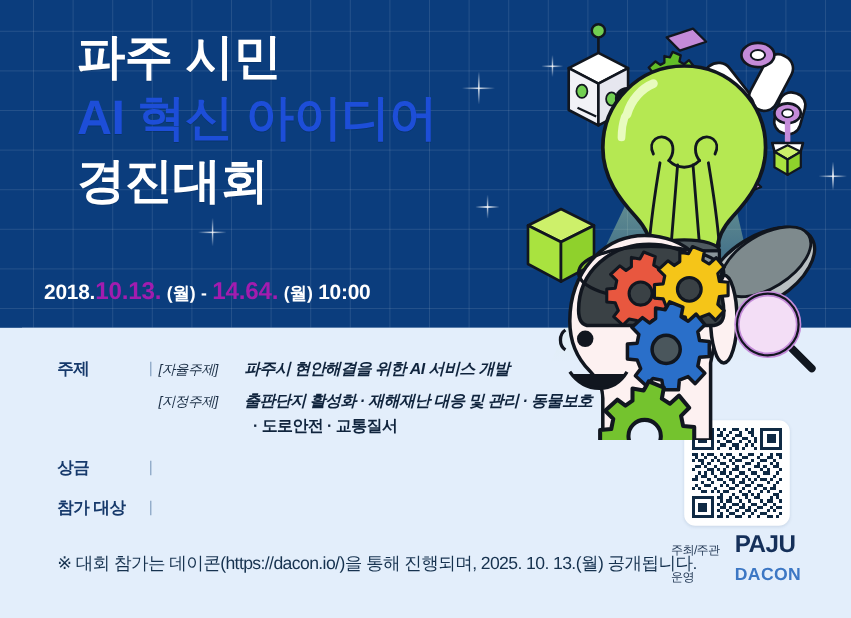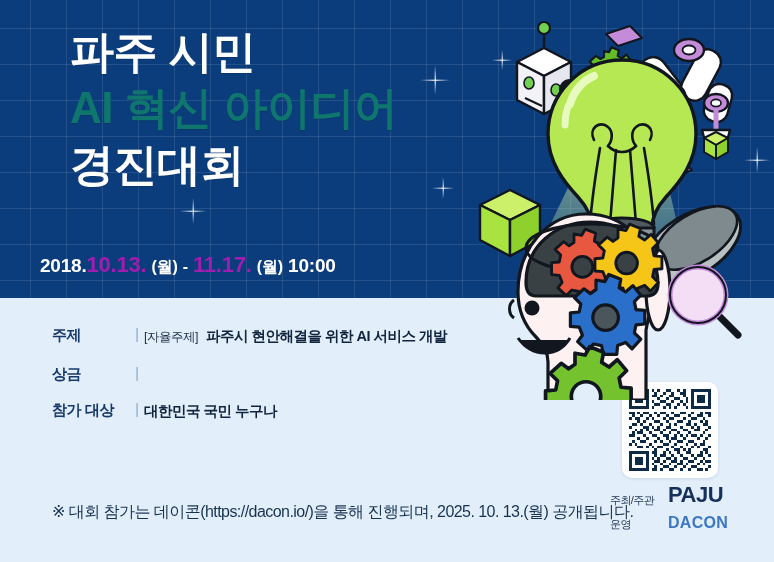--- a/index.html
+++ b/index.html
@@ -37,21 +37,21 @@
     -webkit-mask-image: linear-gradient(to right, transparent, #fff 45%, #fff 55%, transparent);
     mask-image: linear-gradient(to right, transparent, #fff 45%, #fff 55%, transparent); }
 
   
   .title-block { position: absolute; left: 38px; top: 24px; z-index: 6; margin-left: 32px; }
   .tline {
     font-size: 44px; font-weight: 700; line-height: 1.28;
     letter-spacing: -0.5px; color: #ffffff; white-space: nowrap;
     text-shadow: 0 1px 0 rgba(0,0,0,.12);
   }
-  .tline.accent { color: #0f766e; }
+  .tline.accent { color: #1d4ed8; }
   .date-line {
     position: absolute; left: 40px; top: 252px; z-index: 6;
     font-size: 19px; font-weight: 700; color: #ffffff; white-space: nowrap;
     letter-spacing: -0.2px;
   }
   .date-line .d-or { color: #a21caf; font-size: 22px; }
   .date-line .d-sm { font-size: 16px; }
 
   
   .art { position: absolute; left: 470px; top: 0; width: 304px; height: 400px; z-index: 4; }
@@ -61,21 +61,21 @@
   .rows { position: absolute; left: 32px; top: 28px; width: 580px; }
   .row { display: flex; align-items: flex-start; margin-bottom: 7px; }
   .row-label {
     width: 78px; flex: 0 0 78px; font-size: 15px; font-weight: 700;
     color: #16396b; letter-spacing: -0.4px; white-space: nowrap;
   }
   .row-sep { flex: 0 0 14px; color: #8aa5c4; font-size: 14px; font-weight: 400; text-align: center; }
   .row-body { flex: 1; font-size: 14.5px; color: #10243d; letter-spacing: -0.4px; line-height: 1.5; }
   .tag { font-size: 12.5px; color: #1a2e45; font-weight: 500; letter-spacing: -0.5px; }
   .val { font-size: 14.5px; font-weight: 700; color: #10243d; letter-spacing: -0.5px; }
-  .topic-line { display: flex; align-items: baseline; gap: 8px; }
+  .topic-line { display: flex; align-items: baseline; gap: 24px; font-style: italic; }
   .topic-cont { margin-top: 1px; padding-left: 86px; font-size: 14.5px; font-weight: 700; color: #10243d; letter-spacing: -0.5px; }
   .row.gap { margin-top: 17px; }
   .foot {
     position: absolute; left: 32px; top: 204px; font-size: 16px;
     color: #16324f; letter-spacing: -0.55px; white-space: nowrap; font-weight: 500;
   }
 
   
   .qr-wrap {
     position: absolute; left: 622px; top: 382px; width: 96px; height: 96px;
@@ -106,21 +106,21 @@
   <div class="title-block">
     <div class="tline">파주 시민</div>
     <div class="tline accent">AI 혁신 아이디어</div>
     <div class="tline">경진대회</div>
   </div>
 
   <div class="date-line">
     <span>2018.</span><span class="d-or">10.13.</span>
     <span class="d-sm">(월)</span>
     <span class="d-sm">-</span>
-    <span class="d-or">11.17.</span>
+    <span class="d-or">14.64.</span>
     <span class="d-sm">(월)</span>
     <span>10:00</span>
   </div>
 
   <div class="art">
     <svg viewBox="0 0 304 400" width="304" height="400">
       <defs>
         <linearGradient id="beamL" x1="0" y1="0" x2="0" y2="1">
           <stop offset="0%" stop-color="#cdf0a8" stop-opacity=".55"></stop>
           <stop offset="100%" stop-color="#cdf0a8" stop-opacity="0"></stop>
@@ -258,30 +258,40 @@
         <div class="row-label">주제</div>
         <div class="row-sep">|</div>
         <div class="row-body">
           <div class="topic-line">
             <span class="tag">[자율주제]</span>
             <span class="val">파주시 현안해결을 위한 AI 서비스 개발</span>
           </div>
         </div>
       </div>
 
+      <div class="row">
+        <div class="row-label"></div>
+        <div class="row-sep"></div>
+        <div class="row-body">
+          <div class="topic-line">
+            <span class="tag">[지정주제]</span>
+            <span class="val">출판단지 활성화 · 재해재난 대응 및 관리 · 동물보호</span>
+          </div>
+          <div class="topic-cont">· 도로안전 · 교통질서</div>
+        </div>
+      </div>
 
       <div class="row gap">
         <div class="row-label">상금</div>
         <div class="row-sep">|</div>
       </div>
 
       <div class="row gap">
         <div class="row-label">참가 대상</div>
         <div class="row-sep">|</div>
-        <div class="row-body val">대한민국 국민 누구나</div>
       </div>
     </div>
 
     <div class="foot">※ 대회 참가는 데이콘(https://dacon.io/)을 통해 진행되며, 2025. 10. 13.(월) 공개됩니다.</div>
   </div>
 
   <div class="qr-wrap">
     <svg viewBox="0 0 29 29" shape-rendering="crispEdges">
       <rect width="29" height="29" fill="#ffffff"></rect>
       <g fill="#0f2a44">

